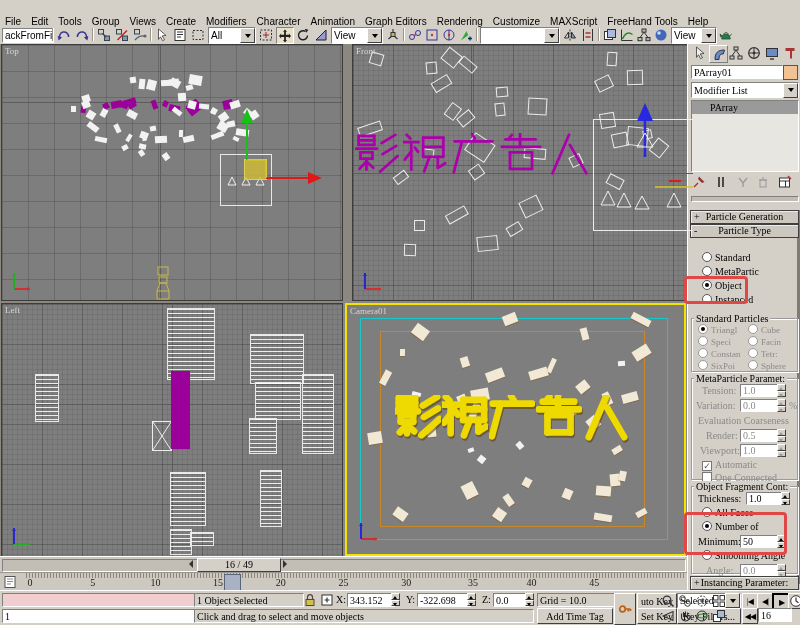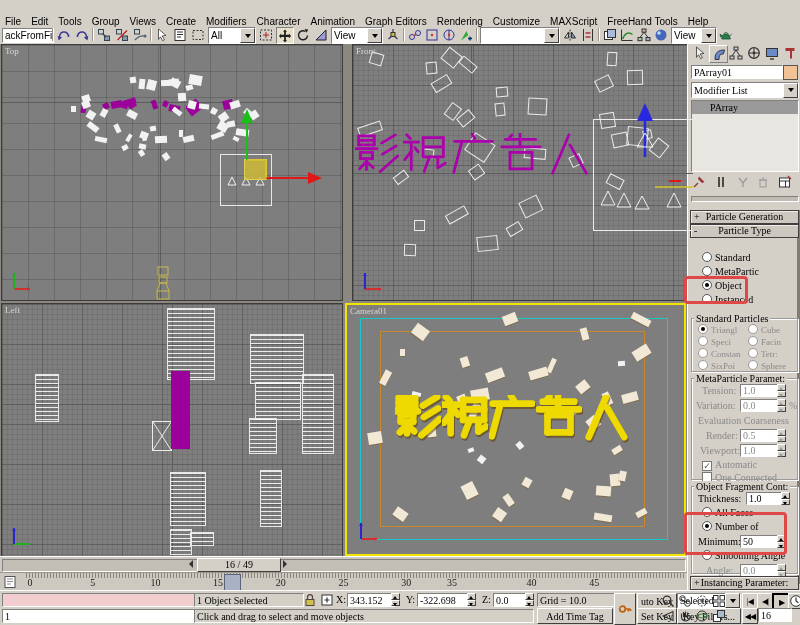--- a/index.html
+++ b/index.html
@@ -801,21 +801,21 @@
         </svg></span>
     <div id="ruler"></div>
     <div id="frame-marker" style="left: 223.64px;"></div>
   <div class="tick-num" style="left: 18px;">0</div>
       <div class="tick-num" style="left: 80.7px;">5</div>
       <div class="tick-num" style="left: 143.4px;">10</div>
       <div class="tick-num" style="left: 206.1px;">15</div>
       <div class="tick-num" style="left: 268.8px;">20</div>
       <div class="tick-num" style="left: 331.5px;">25</div>
       <div class="tick-num" style="left: 394.2px;">30</div>
-      <div class="tick-num" style="left: 440px;">35</div>
+      <div class="tick-num" style="left: 461px;">35</div>
       <div class="tick-num" style="left: 519.6px;">40</div>
       <div class="tick-num" style="left: 582.3px;">45</div>
     </div>
 
   <div class="abs" id="bottombar">
       <div class="sunken" style="position: absolute; left: 2px; top: 2px; width: 188px; height: 12px; background: rgb(242, 205, 208);"></div>
       <div class="sunken" style="position: absolute; left: 2px; top: 18px; width: 188px; height: 12px;">1</div>
       <div class="sunken" style="position: absolute; left: 194px; top: 2px; width: 104px; height: 12px; background: rgb(212, 208, 200); font-family: &quot;Liberation Serif&quot;, serif;">1 Object Selected</div>
       <div class="tbtn" style="left: 302px; top: 1px; position: absolute;">
         <svg width="14" height="14" viewBox="0 0 14 14">

